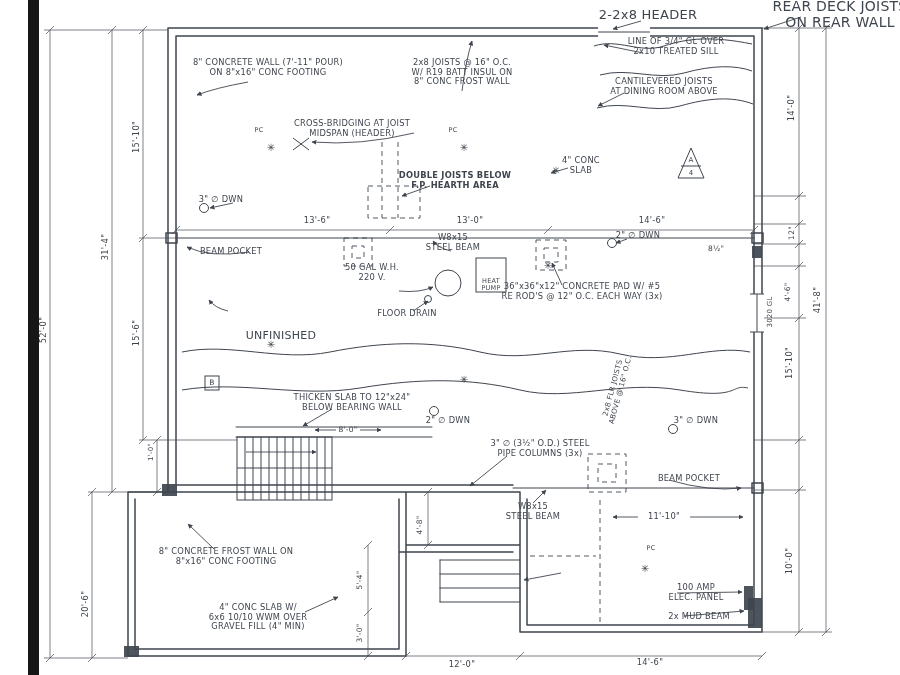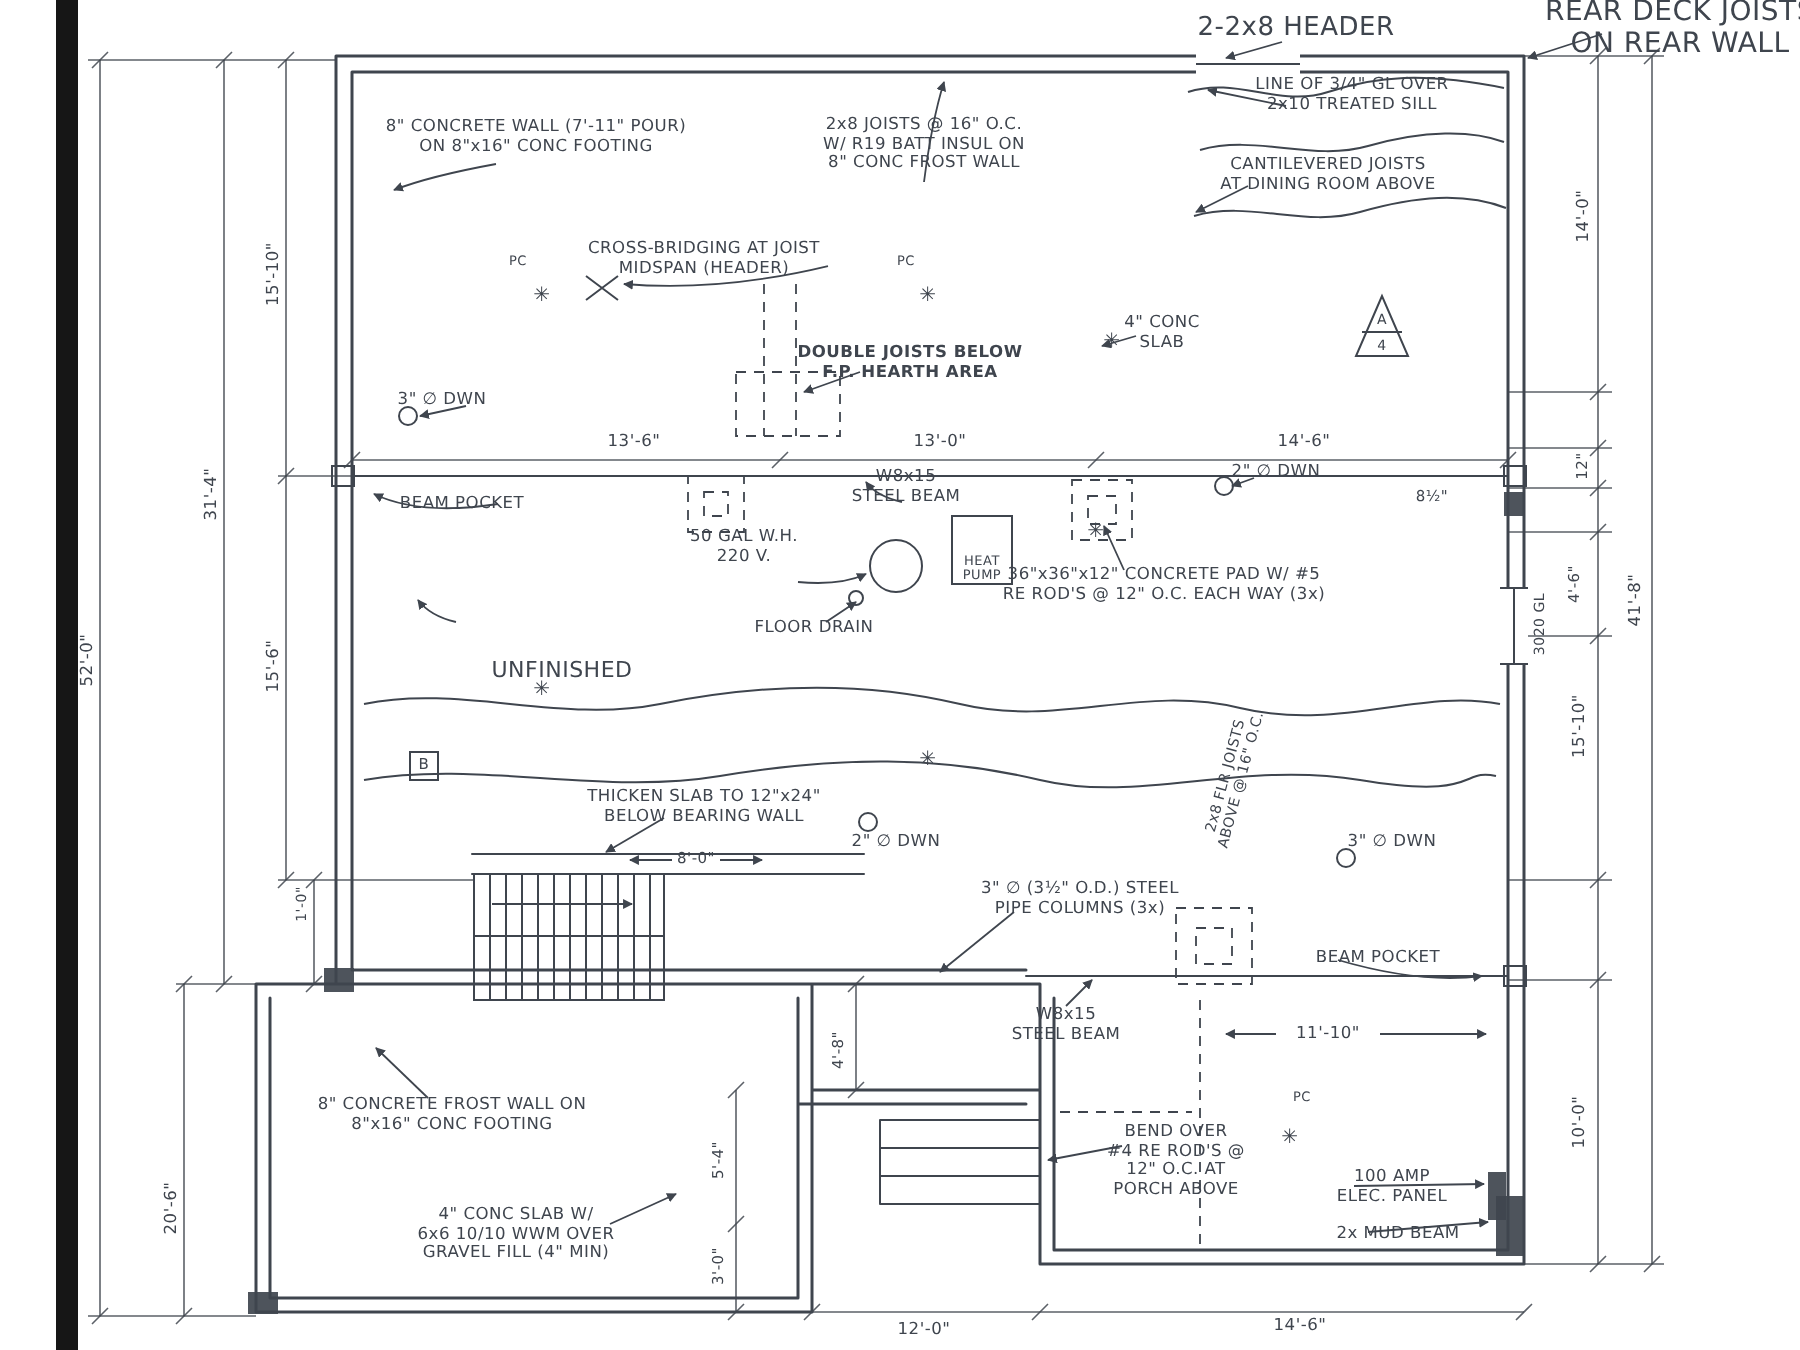--- a/index.html
+++ b/index.html
@@ -198,24 +198,20 @@
 ABOVE @ 16" O.C.</div>
       <div class="anno" style="left: 689px; top: 479px; font-size: 8.3px; transform: translate(-50%, -50%) rotate(0deg);">BEAM POCKET</div>
       <div class="anno" style="left: 664px; top: 517px; font-size: 8.3px; transform: translate(-50%, -50%) rotate(0deg);">11'-10"</div>
       <div class="anno" style="left: 533px; top: 512px; font-size: 8.3px; transform: translate(-50%, -50%) rotate(0deg);">W8x15
 STEEL BEAM</div>
       <div class="anno" style="left: 226px; top: 557px; font-size: 8.3px; transform: translate(-50%, -50%) rotate(0deg);">8" CONCRETE FROST WALL ON
 8"x16" CONC FOOTING</div>
       <div class="anno" style="left: 258px; top: 617px; font-size: 8.3px; transform: translate(-50%, -50%) rotate(0deg);">4" CONC SLAB W/
 6x6 10/10 WWM OVER
 GRAVEL FILL (4" MIN)</div>
-      <div class="anno" style="left: 588px; top: 580px; font-size: 8.3px; transform: translate(-50%, -50%) rotate(0deg);">BEND OVER
-#4 RE ROD'S @
-12" O.C. AT
-PORCH ABOVE</div>
       <div class="anno" style="left: 696px; top: 593px; font-size: 8.3px; transform: translate(-50%, -50%) rotate(0deg);">100 AMP
 ELEC. PANEL</div>
       <div class="anno" style="left: 699px; top: 617px; font-size: 8.3px; transform: translate(-50%, -50%) rotate(0deg);">2x MUD BEAM</div>
       <div class="anno" style="left: 44px; top: 330px; font-size: 8.3px; transform: translate(-50%, -50%) rotate(-90deg);">52'-0"</div>
       <div class="anno" style="left: 106px; top: 247px; font-size: 8.3px; transform: translate(-50%, -50%) rotate(-90deg);">31'-4"</div>
       <div class="anno" style="left: 137px; top: 137px; font-size: 8.3px; transform: translate(-50%, -50%) rotate(-90deg);">15'-10"</div>
       <div class="anno" style="left: 137px; top: 333px; font-size: 8.3px; transform: translate(-50%, -50%) rotate(-90deg);">15'-6"</div>
       <div class="anno" style="left: 86px; top: 604px; font-size: 8.3px; transform: translate(-50%, -50%) rotate(-90deg);">20'-6"</div>
       <div class="anno" style="left: 151px; top: 452px; font-size: 7px; transform: translate(-50%, -50%) rotate(-90deg);">1'-0"</div>
       <div class="anno" style="left: 792px; top: 108px; font-size: 8.3px; transform: translate(-50%, -50%) rotate(-90deg);">14'-0"</div>

